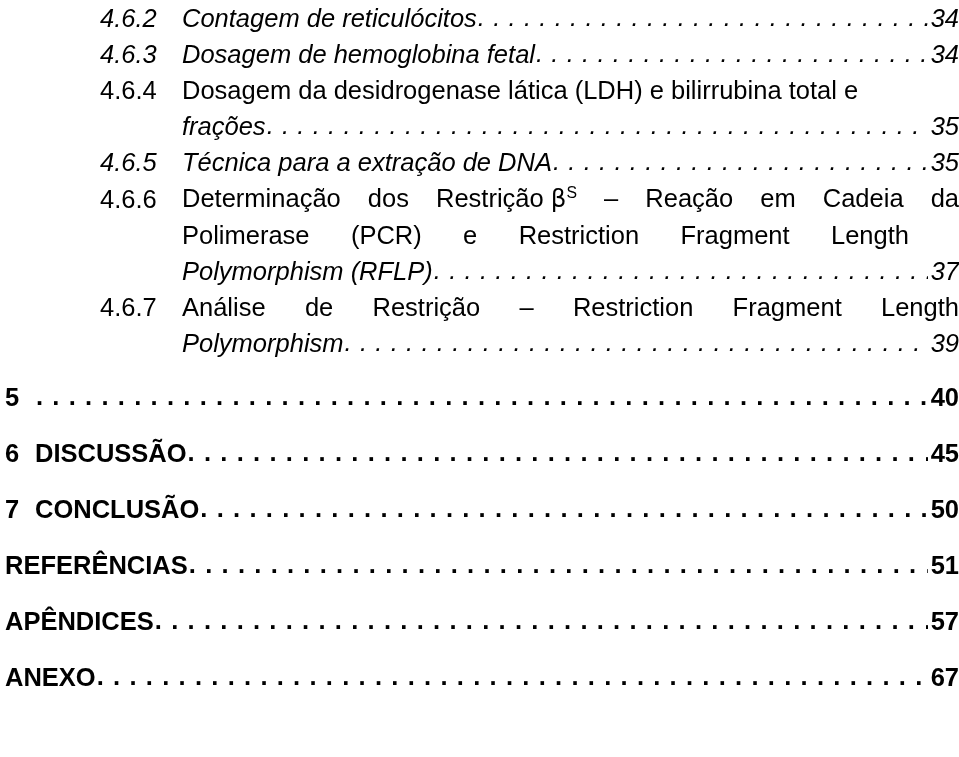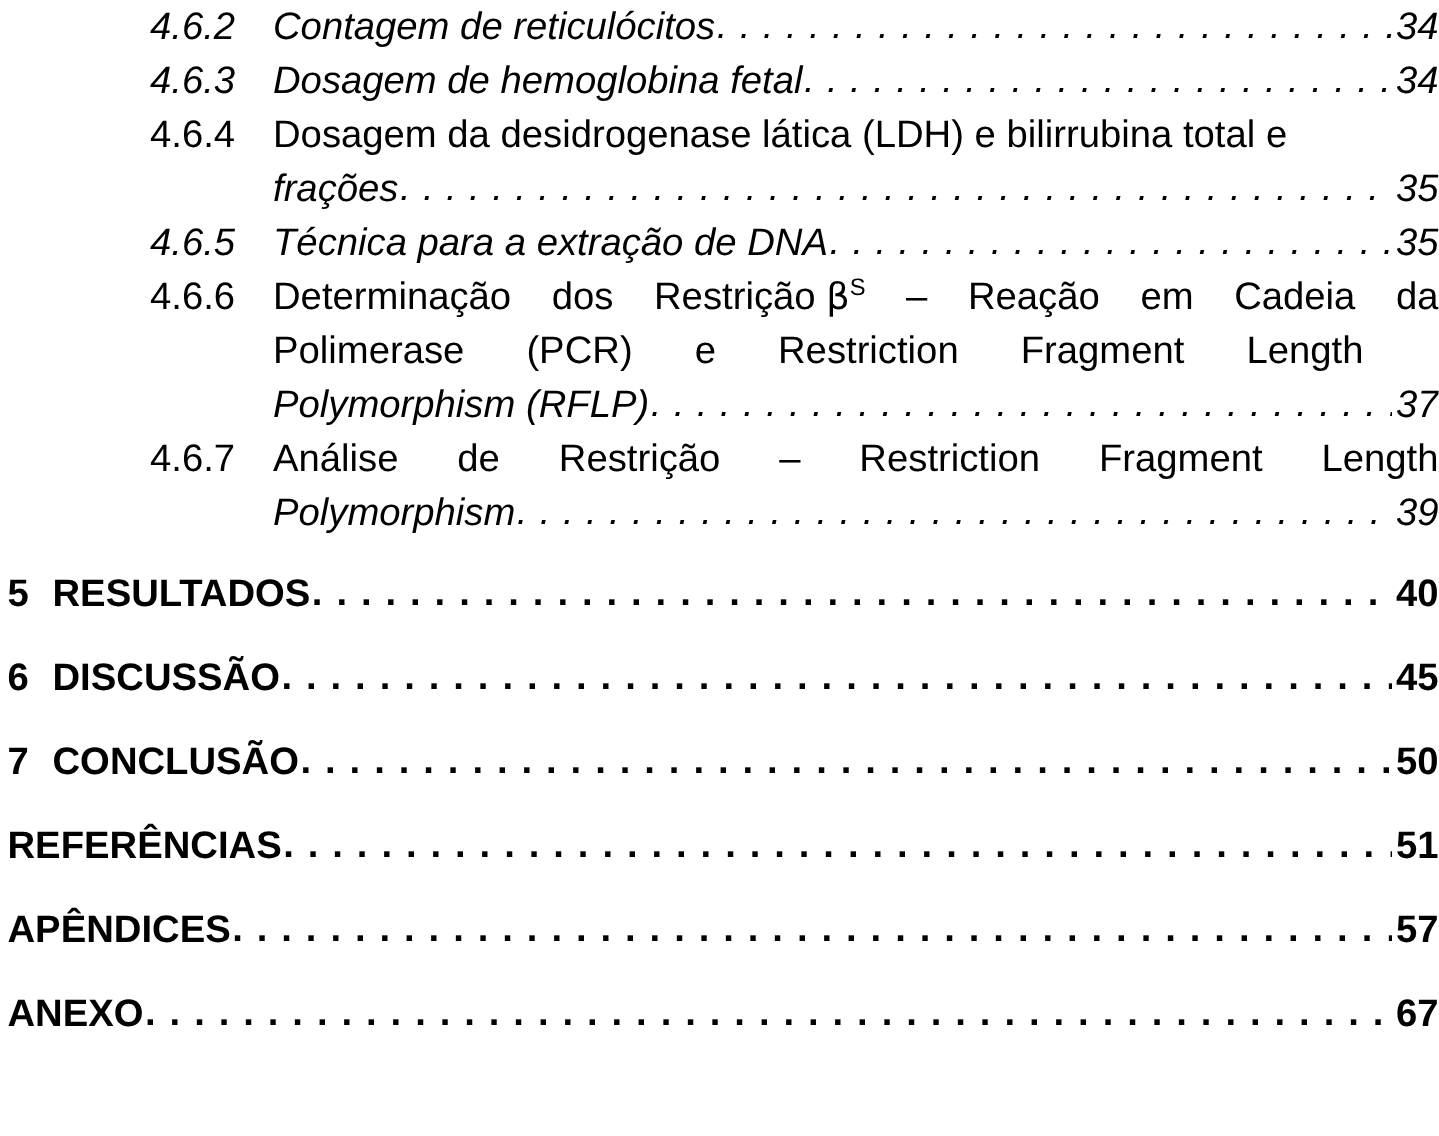--- a/index.html
+++ b/index.html
@@ -224,21 +224,20 @@
   <div class="cont-row">
     <span class="label">Polymorphism</span>
     <span class="leader"></span>
     <span class="page">39</span>
   </div>
 
   <div class="gap-block"></div>
 
   <div class="toc-row lvl1">
     <span class="num">5</span>
-    <span class="label">RESULTADOS</span>
     <span class="leader"></span>
     <span class="page">40</span>
   </div>
 
   <div class="gap-block-lg"></div>
 
   <div class="toc-row lvl1">
     <span class="num">6</span>
     <span class="label">DISCUSSÃO</span>
     <span class="leader"></span>

